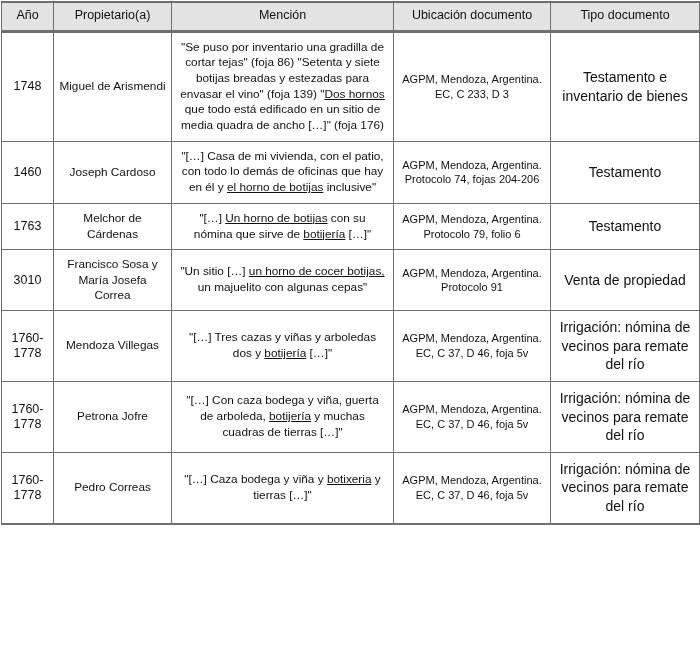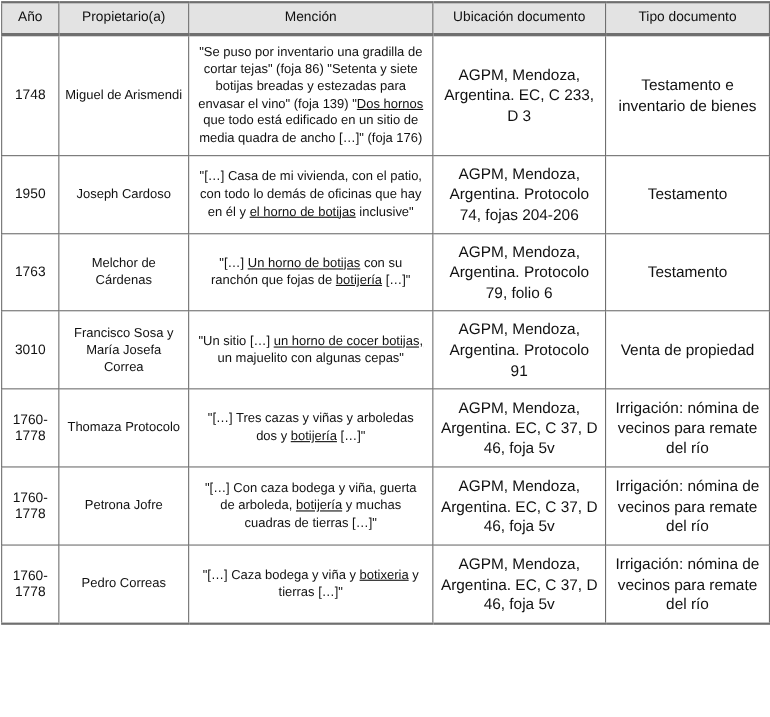--- a/index.html
+++ b/index.html
@@ -61,21 +61,21 @@
     font-size: 12.5px;
     line-height: 1.2;
   }
   td.mencion {
     font-size: 11.8px;
     line-height: 1.33;
     padding-left: 7px;
     padding-right: 7px;
   }
   td.ubicacion {
-    font-size: 14px;
+    font-size: 11px;
     line-height: 1.33;
   }
   td.tipo {
     font-size: 14px;
     line-height: 1.33;
   }
   td.propietario {
     font-size: 11.8px;
     line-height: 1.3;
   }
@@ -104,43 +104,43 @@
     </thead>
     <tbody>
         <tr>
           <td class="anio">1748</td>
           <td class="propietario">Miguel de Arismendi</td>
           <td class="mencion"><span>"Se puso por inventario una gradilla de cortar tejas" (foja 86)</span><span> </span><span>"Setenta y siete botijas breadas y estezadas para envasar el vino" (foja 139)</span><span> </span><span>"</span><span class="u">Dos hornos</span><span> que todo está edificado en un sitio de media quadra de ancho […]" (foja 176)</span></td>
           <td class="ubicacion">AGPM, Mendoza, Argentina. EC, C 233, D 3</td>
           <td class="tipo">Testamento e inventario de bienes</td>
         </tr>
         <tr>
-          <td class="anio">1950</td>
+          <td class="anio">1460</td>
           <td class="propietario">Joseph Cardoso</td>
           <td class="mencion"><span>"[…] Casa de mi vivienda, con el patio, con todo lo demás de oficinas que hay en él y </span><span class="u">el horno de botijas</span><span> inclusive"</span></td>
           <td class="ubicacion">AGPM, Mendoza, Argentina. Protocolo 74, fojas 204-206</td>
           <td class="tipo">Testamento</td>
         </tr>
         <tr>
           <td class="anio">1763</td>
           <td class="propietario">Melchor de Cárdenas</td>
-          <td class="mencion"><span>"[…] </span><span class="u">Un horno de botijas</span><span> con su ranchón que fojas de </span><span class="u">botijería</span><span> […]"</span></td>
+          <td class="mencion"><span>"[…] </span><span class="u">Un horno de botijas</span><span> con su nómina que sirve de </span><span class="u">botijería</span><span> […]"</span></td>
           <td class="ubicacion">AGPM, Mendoza, Argentina. Protocolo 79, folio 6</td>
           <td class="tipo">Testamento</td>
         </tr>
         <tr>
           <td class="anio">3010</td>
           <td class="propietario">Francisco Sosa y María Josefa Correa</td>
           <td class="mencion"><span>"Un sitio […] </span><span class="u">un horno de cocer botijas,</span><span> un majuelito con algunas cepas"</span></td>
           <td class="ubicacion">AGPM, Mendoza, Argentina. Protocolo 91</td>
           <td class="tipo">Venta de propiedad</td>
         </tr>
         <tr>
           <td class="anio">1760-1778</td>
-          <td class="propietario">Thomaza Protocolo</td>
+          <td class="propietario">Mendoza Villegas</td>
           <td class="mencion"><span>"[…] Tres cazas y viñas y arboledas dos y </span><span class="u">botijería</span><span> […]"</span></td>
           <td class="ubicacion">AGPM, Mendoza, Argentina. EC, C 37, D 46, foja 5v</td>
           <td class="tipo">Irrigación: nómina de vecinos para remate del río</td>
         </tr>
         <tr>
           <td class="anio">1760-1778</td>
           <td class="propietario">Petrona Jofre</td>
           <td class="mencion"><span>"[…] Con caza bodega y viña, guerta de arboleda, </span><span class="u">botijería</span><span> y muchas cuadras de tierras […]"</span></td>
           <td class="ubicacion">AGPM, Mendoza, Argentina. EC, C 37, D 46, foja 5v</td>
           <td class="tipo">Irrigación: nómina de vecinos para remate del río</td>

